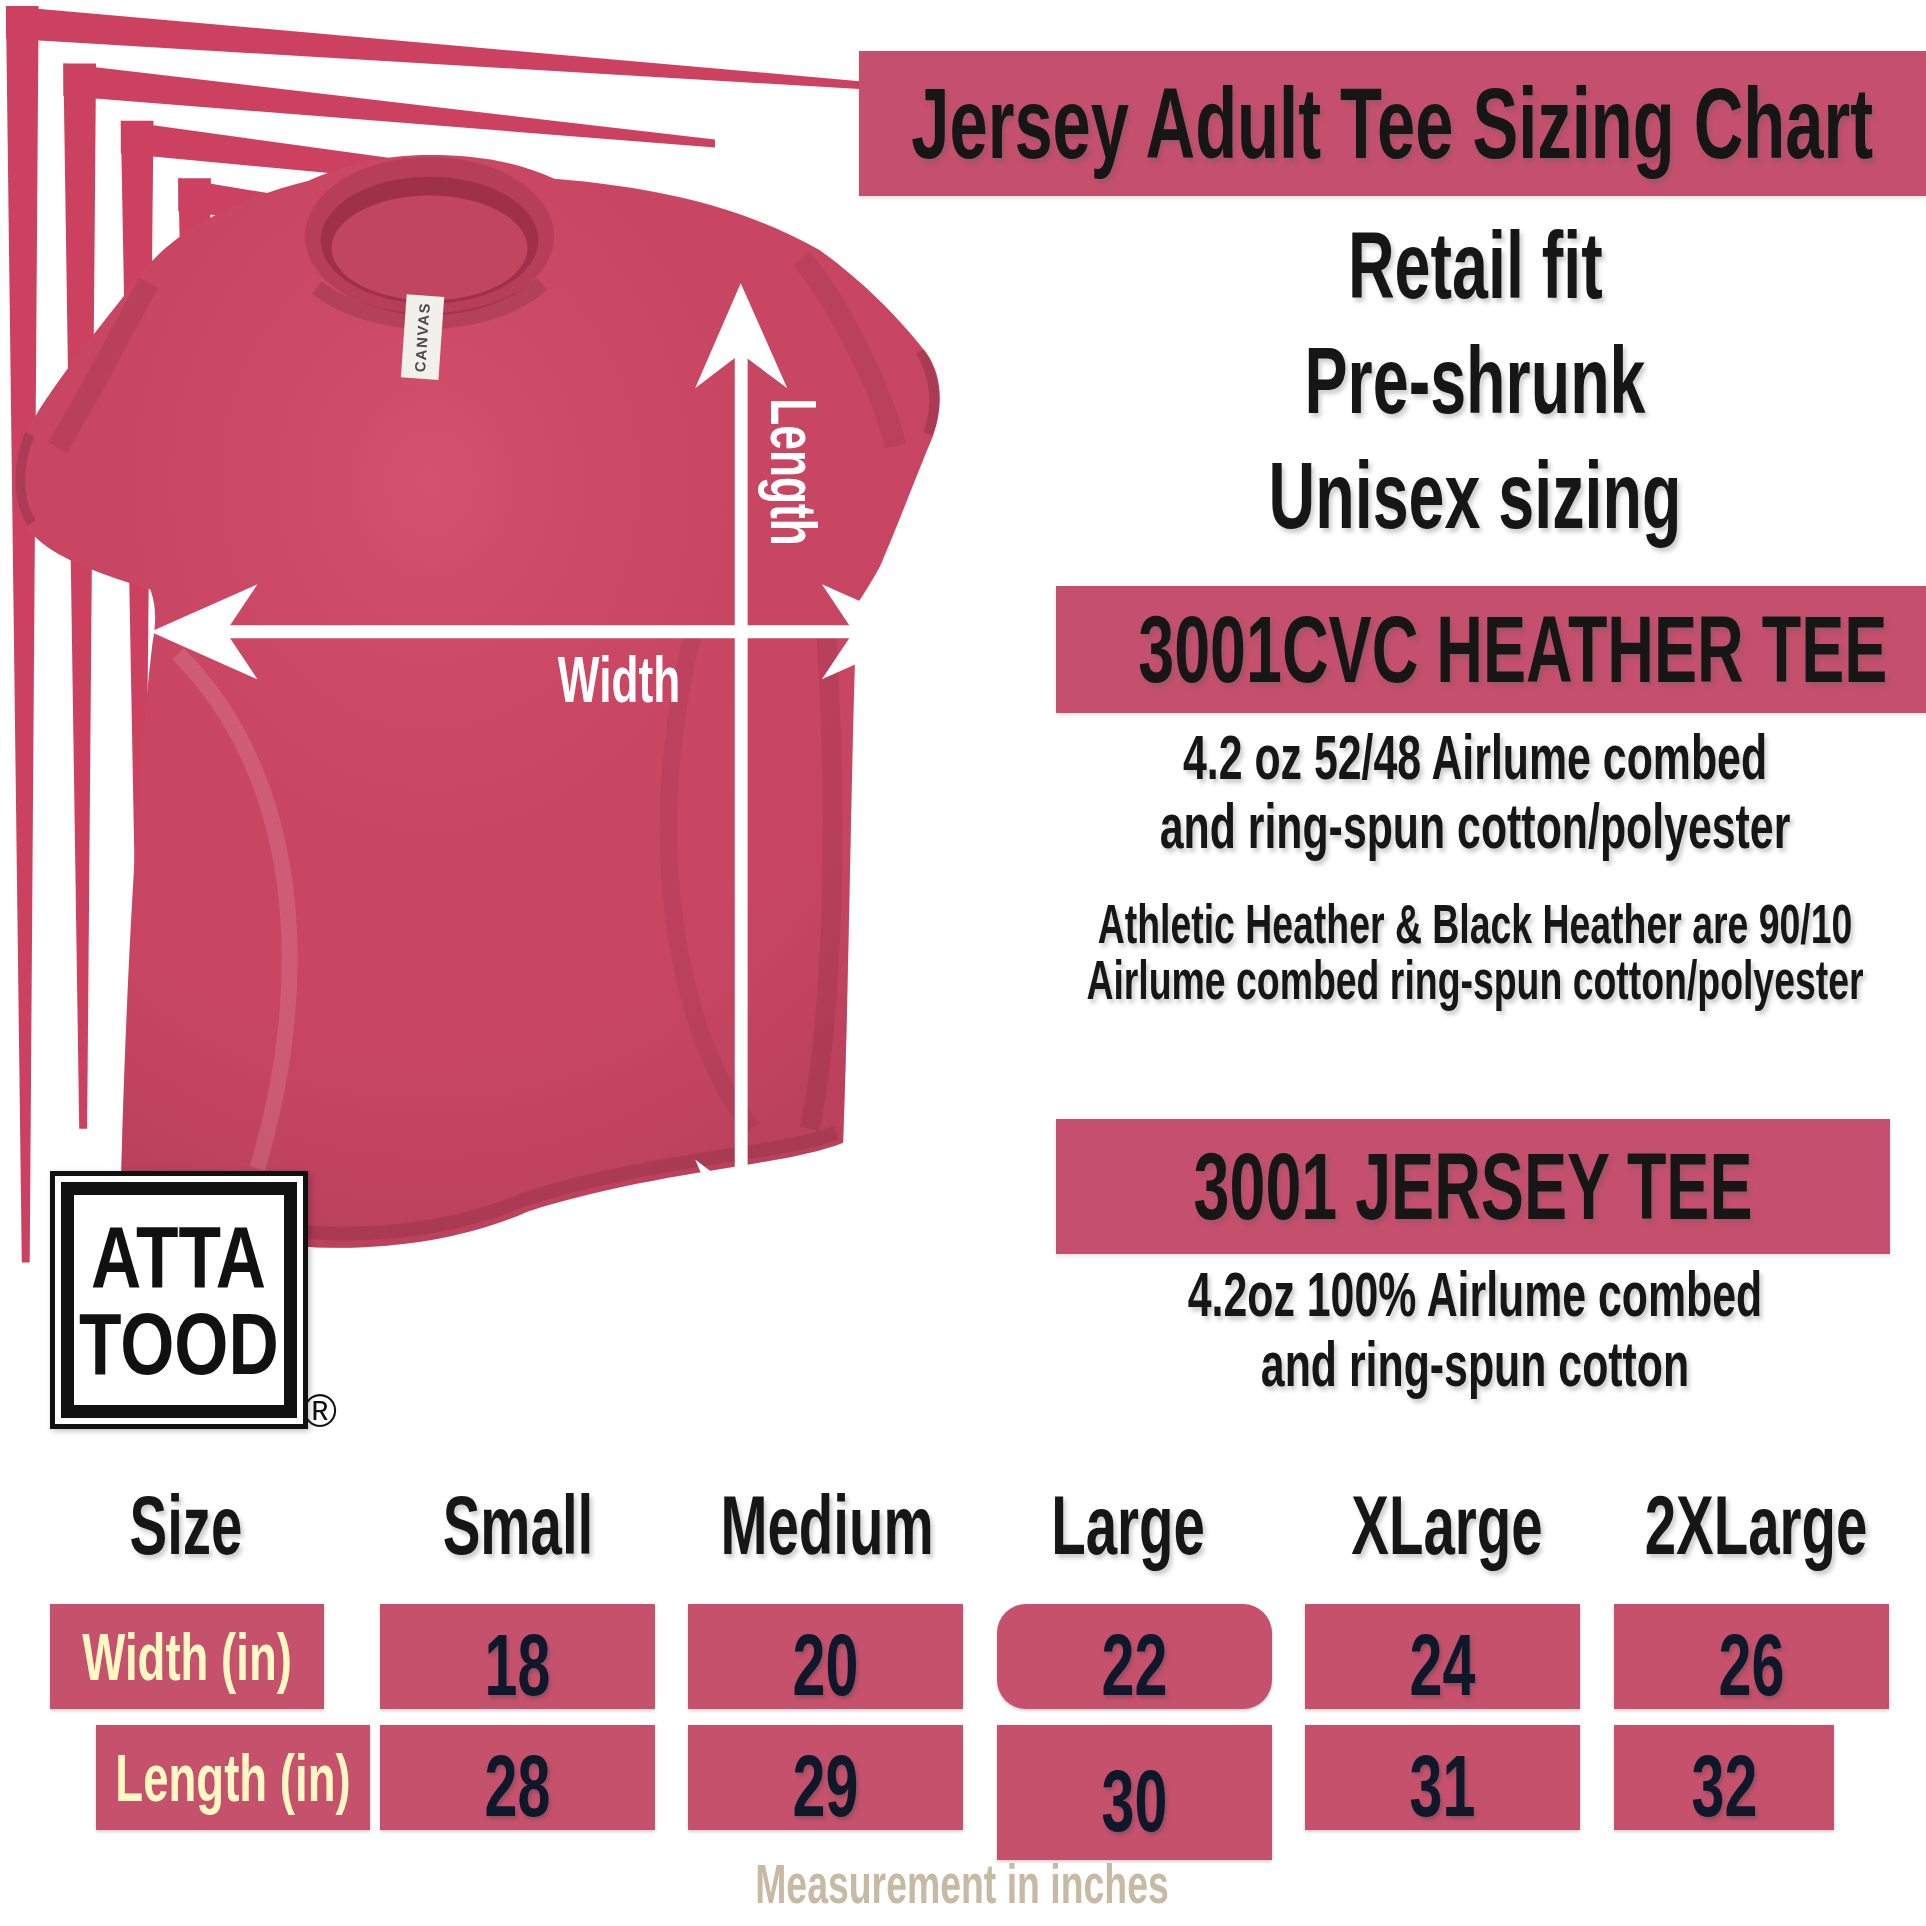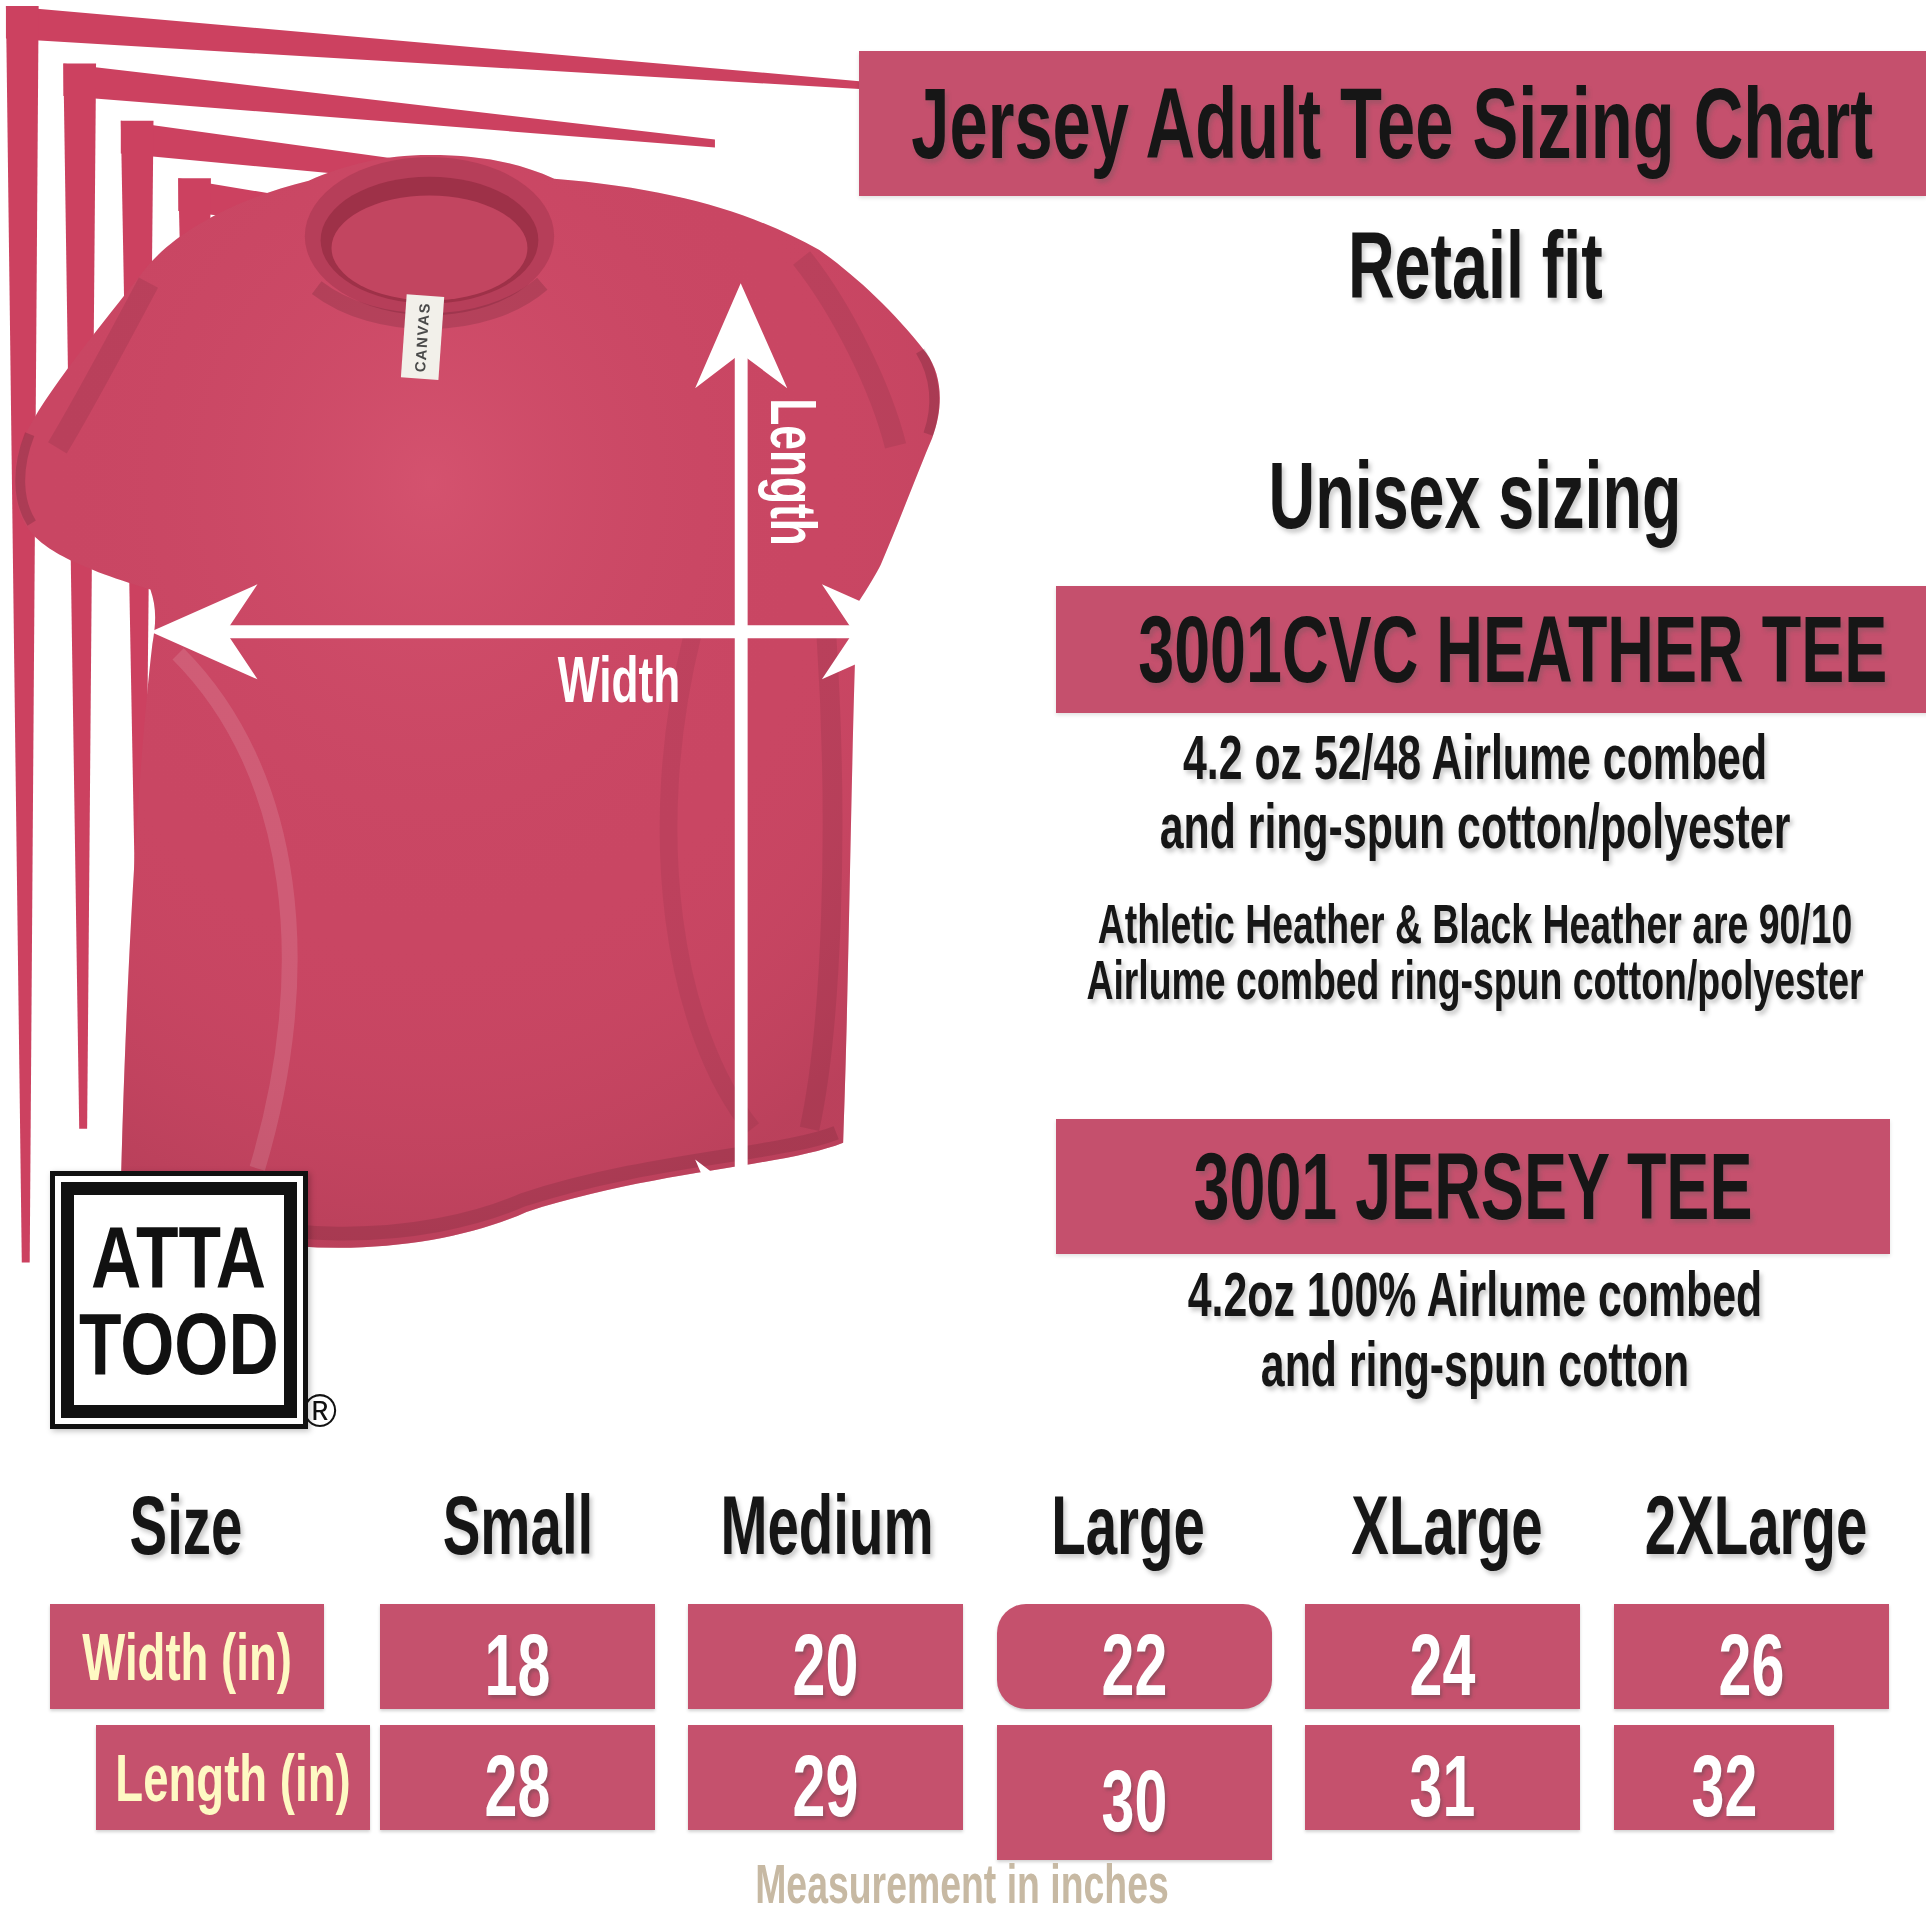--- a/index.html
+++ b/index.html
@@ -16,21 +16,21 @@
     background:#c5506d;display:flex;align-items:center;justify-content:center;
     box-shadow:0 2px 4px rgba(0,0,0,.12);
   }
   .banner .txt{font-weight:700;color:#161616;line-height:1;}
   .line-center{left:0;width:0;display:flex;justify-content:center;white-space:nowrap;}
   .whitelabel{color:#ffffff;font-weight:700;line-height:1;}
   .cell{
     background:#c5516d;display:flex;align-items:center;justify-content:center;
     box-shadow:0 2px 3px rgba(0,0,0,.18);
   }
-  .cell .num{font-weight:700;font-size:87px;color:#ffffff;text-shadow:3px 3px 4px rgba(70,70,70,.35);margin-top:16px;}
+  .cell .num{font-weight:700;font-size:87px;color:#0f172a;text-shadow:3px 3px 4px rgba(70,70,70,.35);margin-top:16px;}
   .cell .rowlab{font-weight:700;font-size:67px;color:#fef9c3;}
   .hdr{font-weight:700;font-size:83px;color:#161616;line-height:1;}
   #logo-box{
     left:50px;top:1171px;width:258px;height:258px;background:#fff;
     border:5px solid #111;box-sizing:border-box;padding:6px;
     box-shadow:2px 2px 6px rgba(0,0,0,.25);
   }
   #logo-inner{
     width:100%;height:100%;box-sizing:border-box;border:13px solid #111;
     display:flex;flex-direction:column;align-items:center;justify-content:center;
@@ -143,20 +143,23 @@
 
   <div class="abs banner" style="left:859px;top:51px;width:1067px;height:145px;">
     <span class="txt tsh" style="font-size:101px;">
       <span class="cx">Jersey Adult Tee Sizing Chart</span>
     </span>
   </div>
 
   <div class="abs bold tsh line-center" style="left:1475px;top:265px;transform:translate(-50%,-50%);font-size:95px;">
     <span class="cx">Retail fit</span>
   </div>
+  <div class="abs bold tsh" style="left:1475px;top:380px;transform:translate(-50%,-50%);font-size:95px;">
+    <span class="cx">Pre-shrunk</span>
+  </div>
   <div class="abs bold tsh" style="left:1475px;top:495px;transform:translate(-50%,-50%);font-size:95px;">
     <span class="cx">Unisex sizing</span>
   </div>
 
   <div class="abs banner" style="left:1056px;top:586px;width:834px;height:127px;padding-left:40px;">
     <span class="txt tsh" style="font-size:95px;"><span class="cx">3001CVC HEATHER TEE</span></span>
   </div>
   <div class="abs bold tsh" style="left:1475px;top:757px;transform:translate(-50%,-50%);font-size:63px;">
     <span class="cx">4.2 oz 52/48 Airlume combed</span>
   </div>

